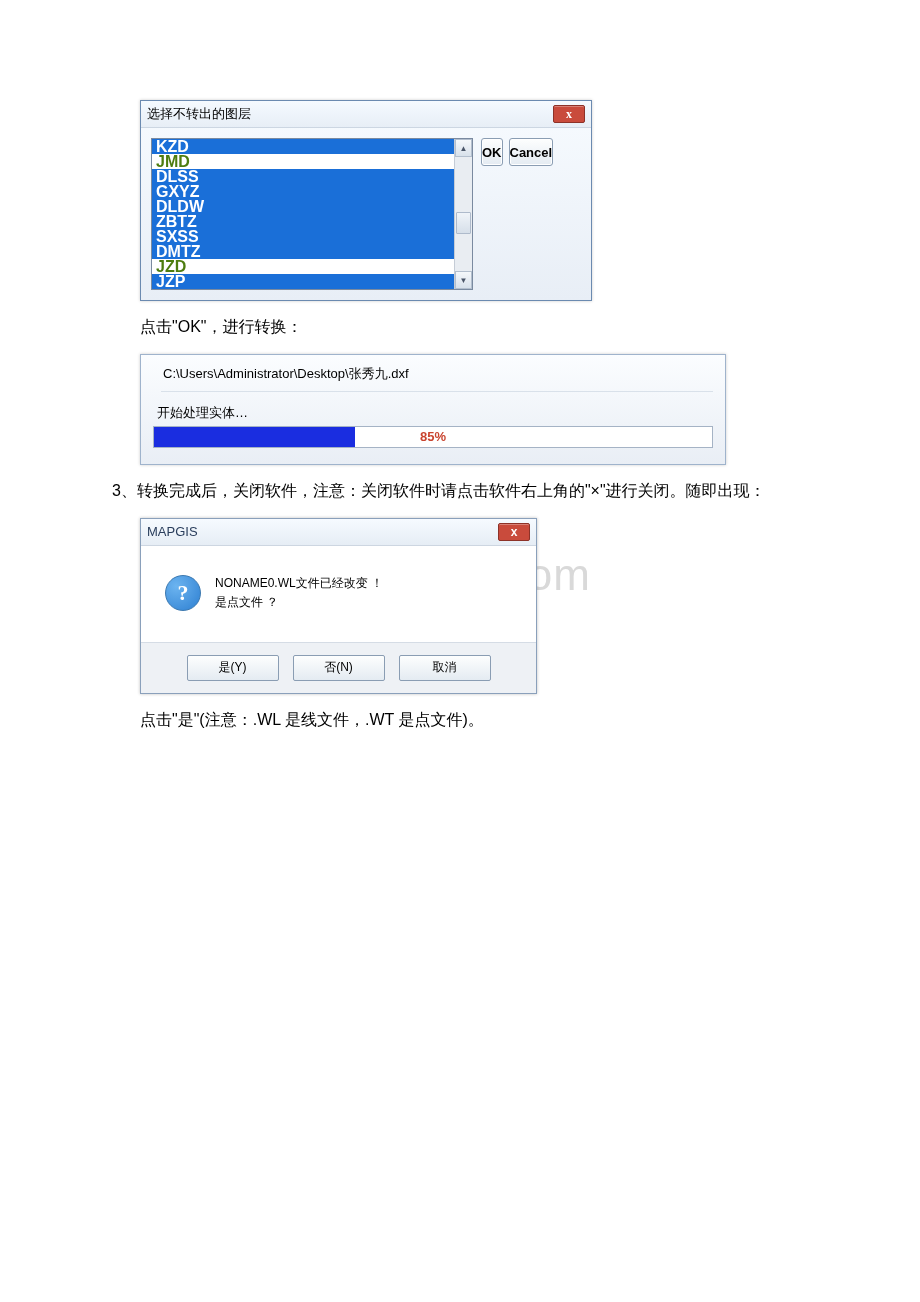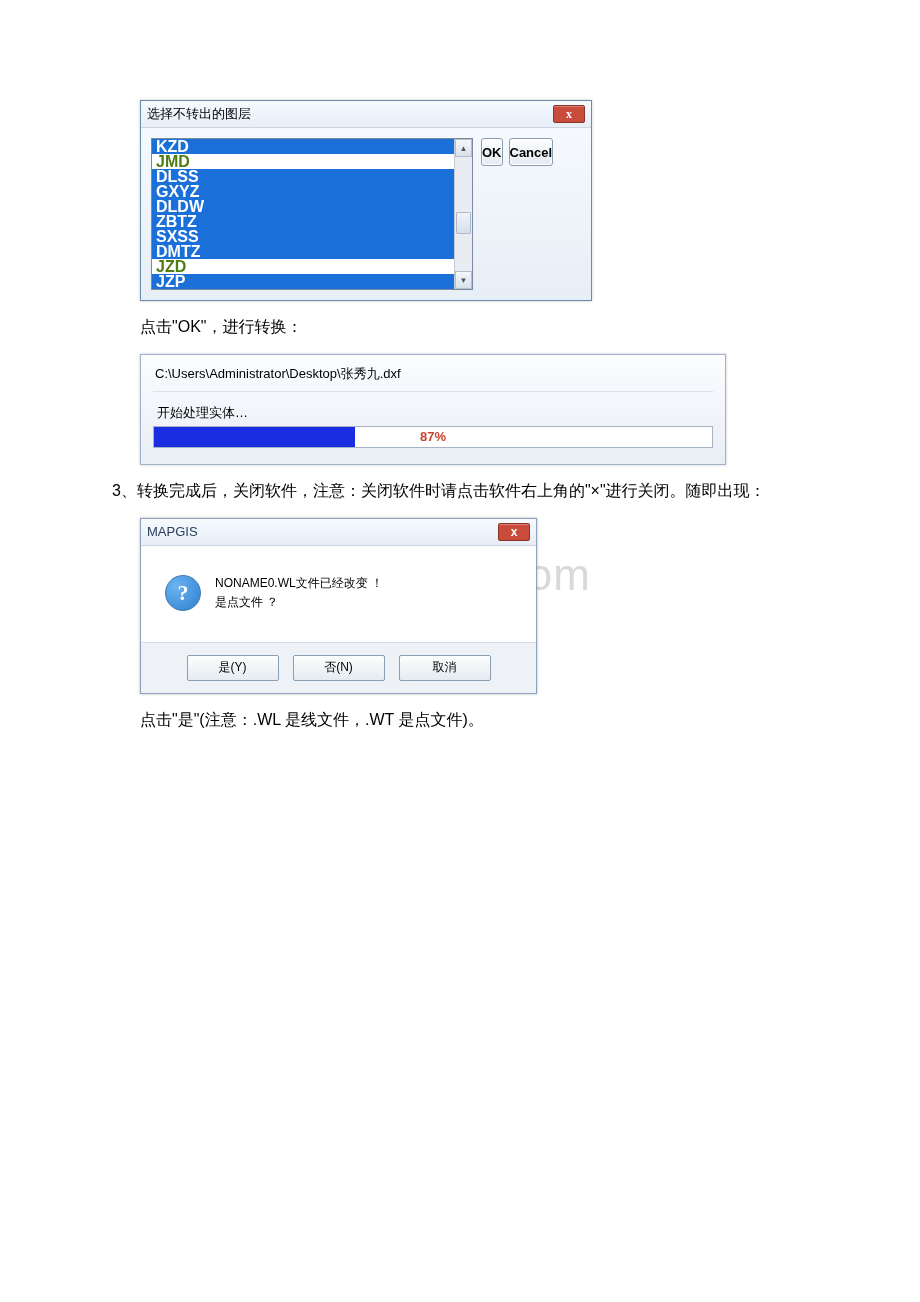--- a/index.html
+++ b/index.html
@@ -125,20 +125,21 @@
     margin-left: 60px;
     padding: 8px 12px 16px 12px;
     border: 1px solid #9fb3cc;
     background: linear-gradient(#fbfdff,#e9eef5);
     box-shadow: 0 0 3px rgba(0,0,0,0.2);
   }
   .progress-path {
     font-size: 13px;
     padding: 2px 0 8px 2px;
     border-bottom: 1px solid #d9e1ea;
+    margin-left: 8px;
   }
   .progress-label {
     font-size: 13px;
     padding: 12px 0 4px 4px;
   }
   .progress-row {
     display:flex; align-items:center; gap:0;
     border: 1px solid #a5b3c5;
     height: 20px;
     background: #fff;
@@ -246,21 +247,21 @@
     </div>
   </div>
 
   <p class="paragraph">点击"OK"，进行转换：</p>
 
   <div class="progress-dialog">
     <div class="progress-path">C:\Users\Administrator\Desktop\张秀九.dxf</div>
     <div class="progress-label">开始处理实体…</div>
     <div class="progress-row">
       <div class="progress-fill" style="width:36%"></div>
-      <div class="progress-text">87%</div>
+      <div class="progress-text">85%</div>
     </div>
   </div>
 
   <p class="paragraph-flush">　　3、转换完成后，关闭软件，注意：关闭软件时请点击软件右上角的"×"进行关闭。随即出现：</p>
 
   <div class="msgbox-wrap">
     <div class="watermark">www.bdocx.com</div>
     <div class="msgbox">
       <div class="titlebar">
         <span>MAPGIS</span>

